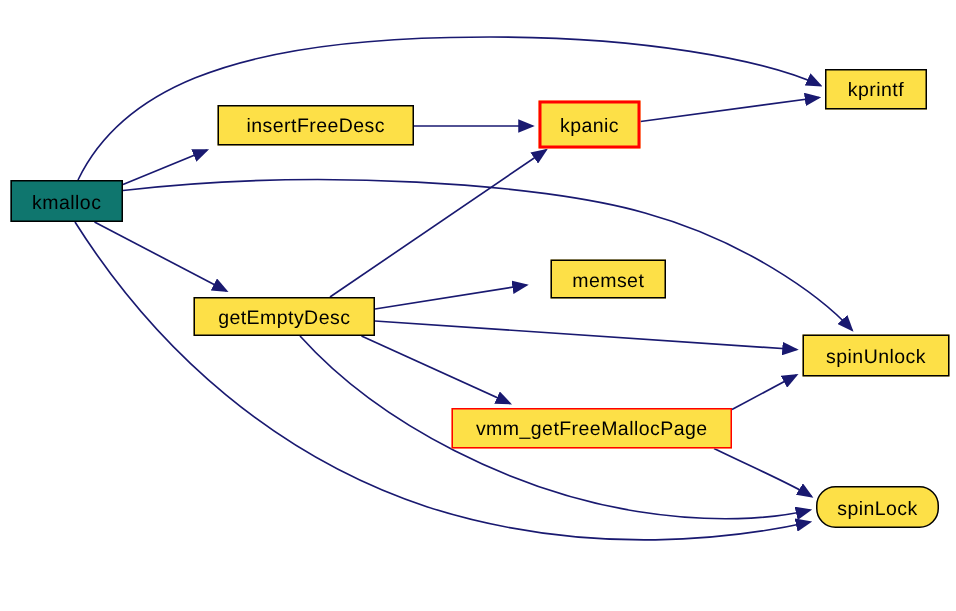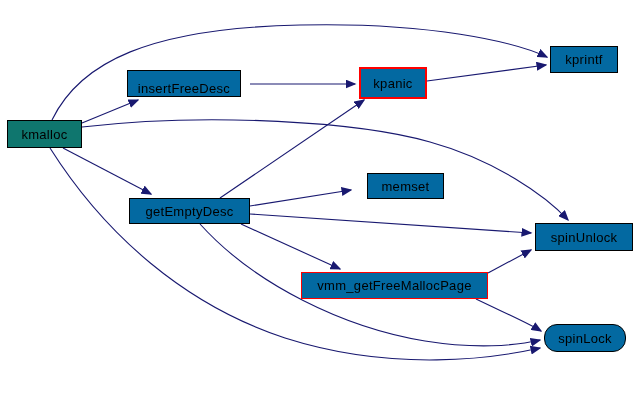--- a/index.html
+++ b/index.html
@@ -15,21 +15,21 @@
   }
   .canvas svg { position:absolute; left:0; top:0; }
   .edge {
     fill:none;
     stroke:#191970;
     stroke-width:1.1;
   }
   .node {
     position:absolute;
     box-sizing:border-box;
-    background:#0369a1;
+    background:#fde047;
     border:1px solid #000000;
     color:#000000;
     font-size:13px;
     display:flex;
     align-items:center;
     justify-content:center;
     white-space:nowrap;
     cursor:pointer;
     letter-spacing:0.3px;
   }
@@ -68,21 +68,21 @@
         <path d="M241,224 L340,269" class="edge" marker-end="url(#arrowhead)"></path>
         <path d="M200,224 C255,285 345,328 425,341 C475,349 515,346 540,340" class="edge" marker-end="url(#arrowhead)"></path>
         <path d="M488,273 L531,250" class="edge" marker-end="url(#arrowhead)"></path>
         <path d="M476,299 C505,313 528,323 541,331" class="edge" marker-end="url(#arrowhead)"></path>
       </g>
   </svg>
   <div id="nodes">
       <div class="node root" style="left: 7px; top: 120px; width: 75px; height: 28px;">
         <span>kmalloc</span>
       </div>
-      <div class="node" style="left: 127px; top: 70px; width: 114px; height: 27px; align-items: flex-end;">
+      <div class="node" style="left: 145px; top: 70px; width: 131px; height: 27px;">
         <span>insertFreeDesc</span>
       </div>
       <div class="node alert" style="left: 359px; top: 67px; width: 68px; height: 32px;">
         <span>kpanic</span>
       </div>
       <div class="node" style="left: 550px; top: 46px; width: 68px; height: 27px;">
         <span>kprintf</span>
       </div>
       <div class="node" style="left: 355px; top: 173px; width: 77px; height: 26px; margin-left: 12px;">
         <span>memset</span>

